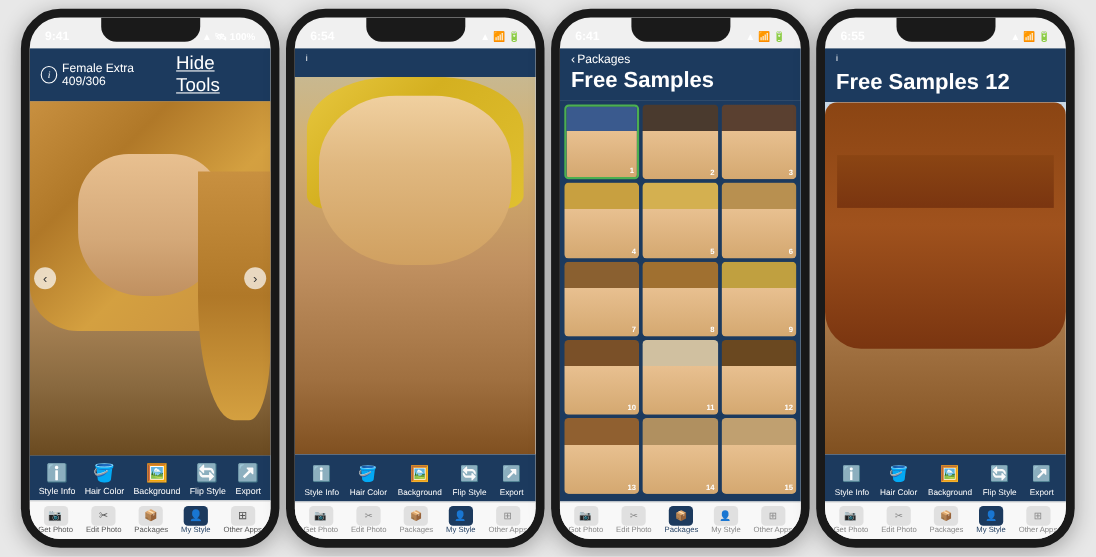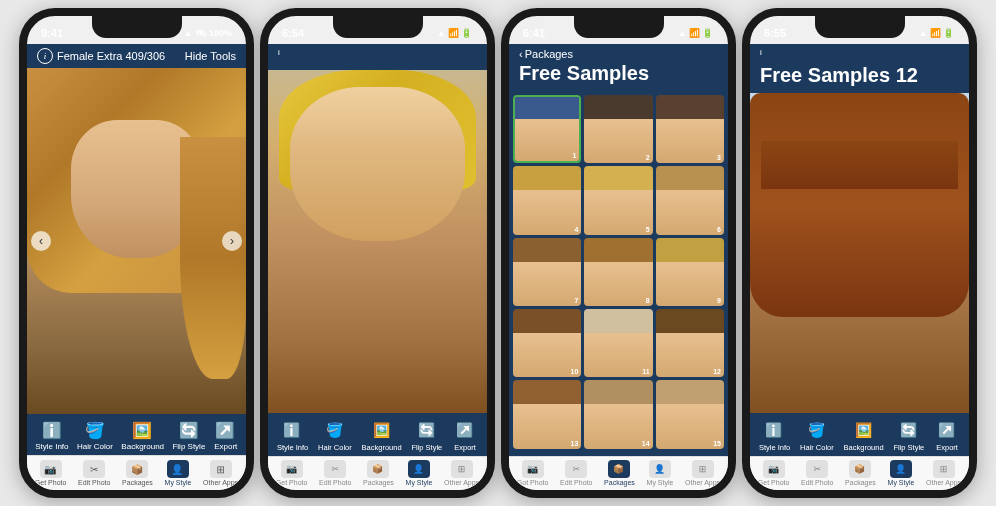--- a/index.html
+++ b/index.html
@@ -297,21 +297,21 @@
     <div class="phone-notch"></div>
     <div class="status-bar dark">
       <span class="status-time">9:41</span>
       <span class="status-icons">▲ 🛰 100%</span>
     </div>
     <div class="phone1-header">
       <div style="display:flex;align-items:center;gap:4px;">
         <div class="info-icon">i</div>
         <span style="color:white;font-size:11px;">Female Extra 409/306</span>
       </div>
-      <span style="color:white;font-size:11px;">Hide Tools</span>
+      <span style="color:white;font-size:17px;text-decoration:underline;">Hide Tools</span>
     </div>
     <div class="phone1-main">
 
       <div style="width:100%;height:100%;background:linear-gradient(180deg,#c8b090 0%,#d4a878 20%,#b89060 50%,#8a6a40 80%,#6a4a20 100%);position:relative;">
 
         <div style="position:absolute;top:0;left:0;right:0;height:65%;background:linear-gradient(135deg,#c89040 0%,#b07828 30%,#d4a040 60%,#c89040 100%);border-radius:0 0 20% 20%;"></div>
 
         <div style="position:absolute;top:15%;left:20%;right:20%;height:40%;background:linear-gradient(180deg,#e8c090 0%,#d4a878 60%,#c09060 100%);border-radius:35% 35% 45% 45%;"></div>
 
         <div style="position:absolute;top:20%;right:0;width:30%;height:70%;background:linear-gradient(180deg,#c89040 0%,#b07828 50%,#d4a040 100%);border-radius:0 0 30% 50%;"></div>

